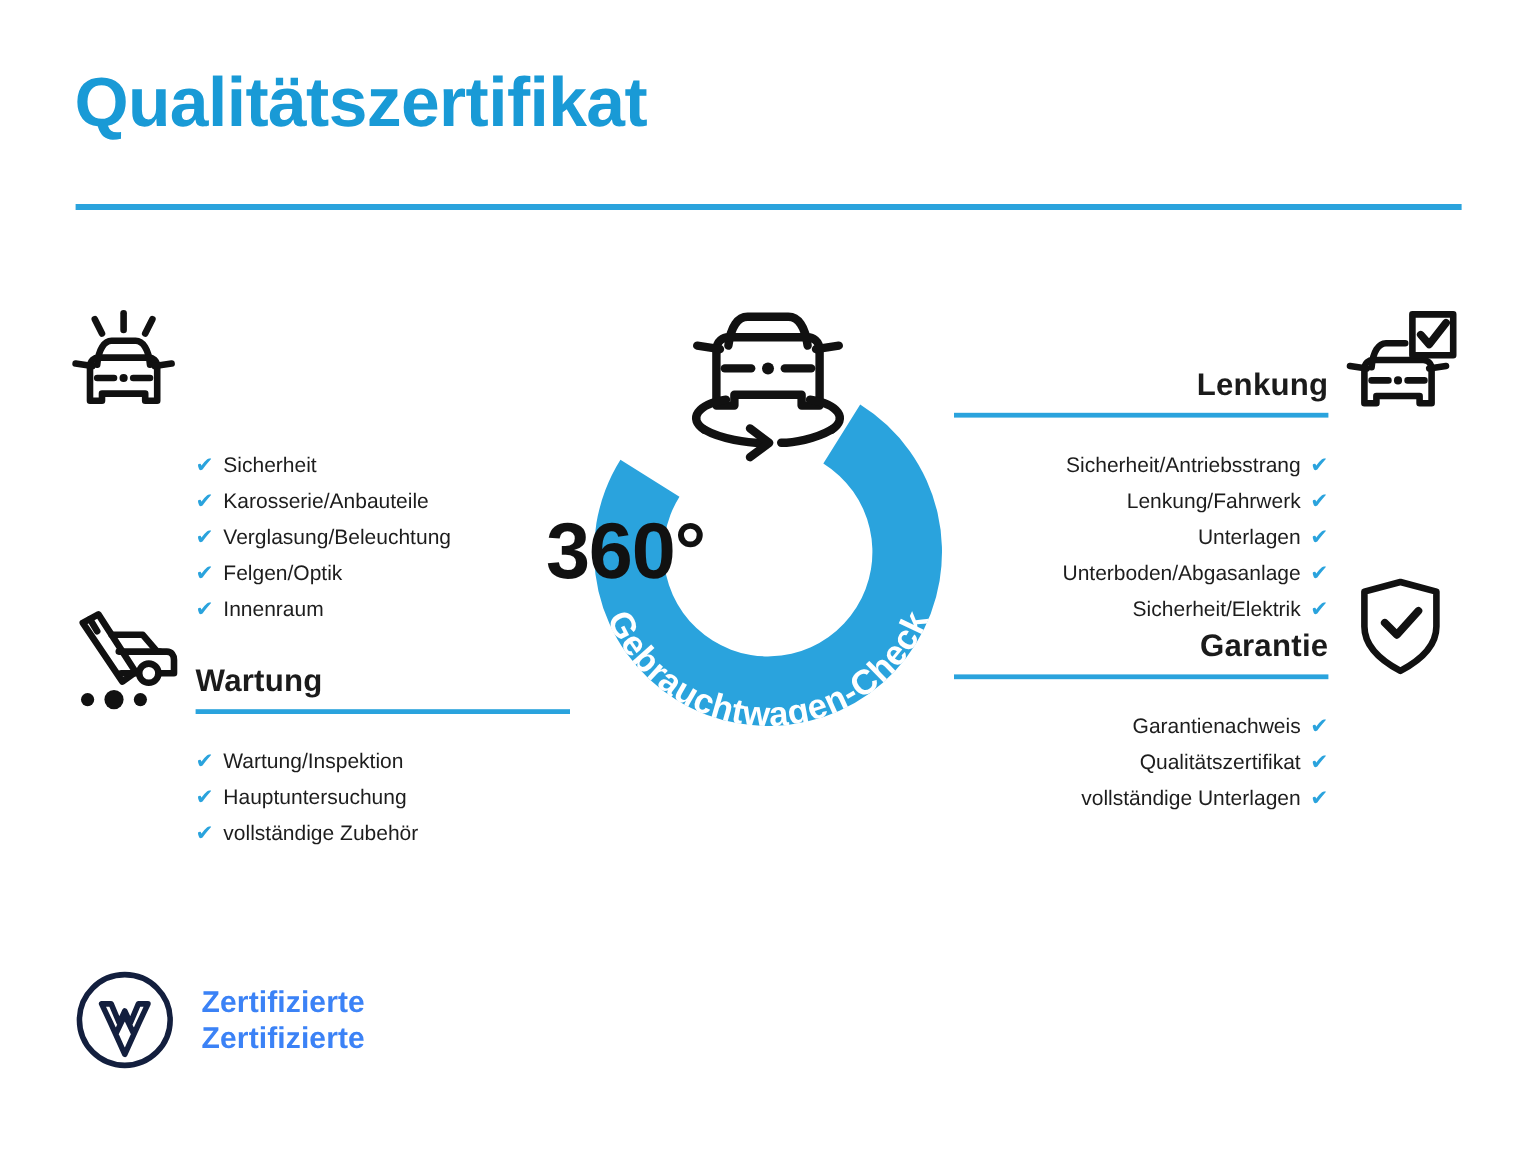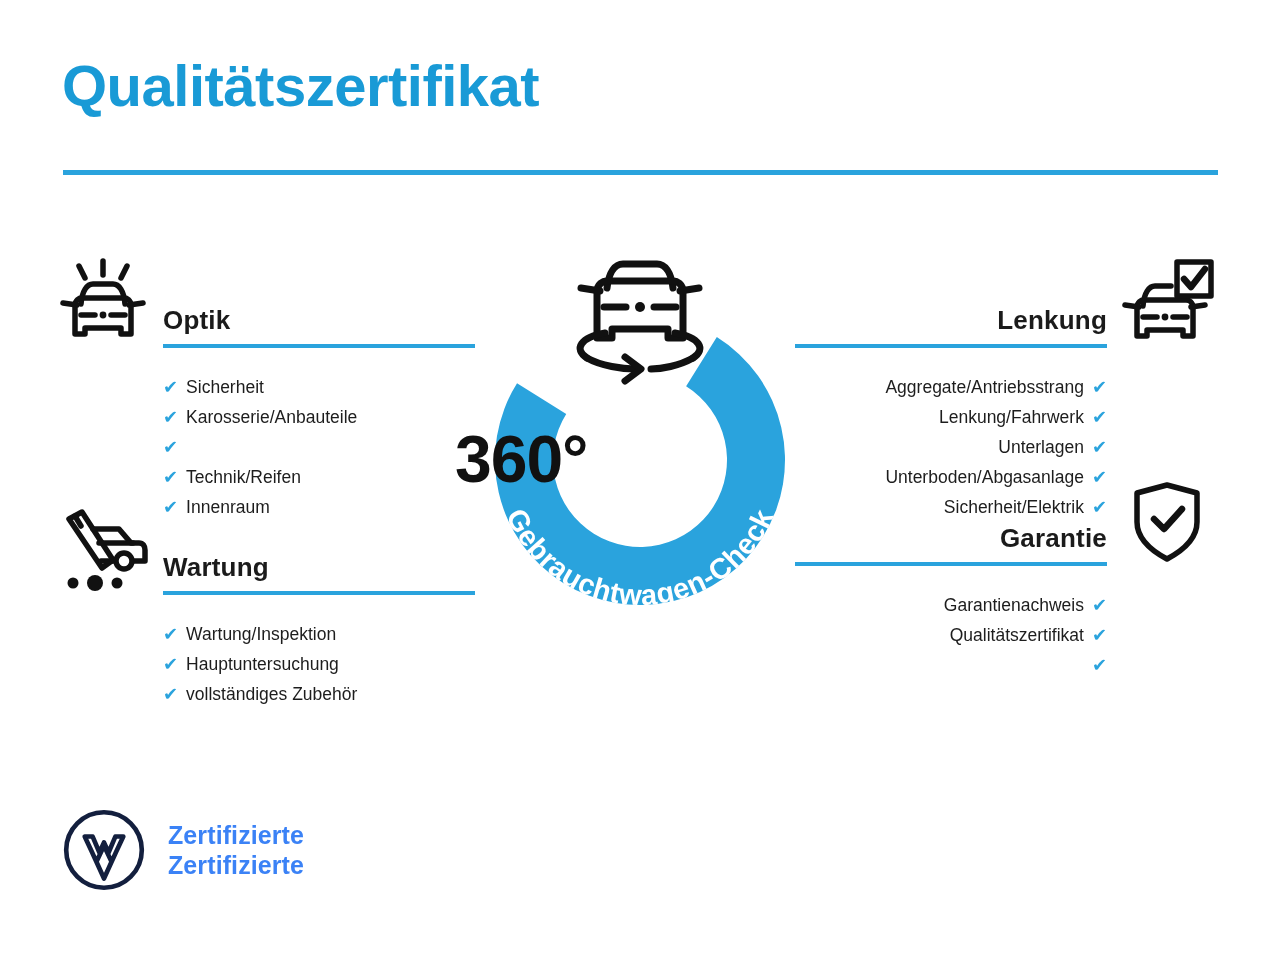--- a/index.html
+++ b/index.html
@@ -174,40 +174,37 @@
 
         <line x1="8" y1="45" x2="22" y2="47"></line>
         <line x1="88" y1="45" x2="74" y2="47"></line>
 
         <line x1="26" y1="57" x2="40" y2="57"></line>
         <line x1="56" y1="57" x2="70" y2="57"></line>
 
         <circle cx="48" cy="57" r="3.4" fill="#111111" stroke="none"></circle>
       </svg>
     </span>
-    <span class="head-text">
-      <div class="sec-title">Optik</div>
-      <div class="sec-rule"></div>
-    </span>
   </div>
   <ul class="checklist">
     <li>
         <span class="tick">✔</span>
         <span>Sicherheit</span>
       </li>
     <li>
         <span class="tick">✔</span>
         <span>Karosserie/Anbauteile</span>
       </li>
     <li>
         <span class="tick">✔</span>
-      </li>
-    <li>
-        <span class="tick">✔</span>
-        <span>Technik/Reifen</span>
+        <span>Verglasung/Beleuchtung</span>
+      </li>
+    <li>
+        <span class="tick">✔</span>
+        <span>Felgen/Optik</span>
       </li>
     <li>
         <span class="tick">✔</span>
         <span>Innenraum</span>
       </li>
   </ul>
 </div>
 
 <div class="quad quad-bl quad-left">
   <div class="quad-head">
@@ -236,21 +233,21 @@
     <li>
         <span class="tick">✔</span>
         <span>Wartung/Inspektion</span>
       </li>
     <li>
         <span class="tick">✔</span>
         <span>Hauptuntersuchung</span>
       </li>
     <li>
         <span class="tick">✔</span>
-        <span>vollständiges Zubehör</span>
+        <span>vollständige Zubehör</span>
       </li>
   </ul>
 </div>
 
 <div class="quad quad-tr quad-right">
   <div class="quad-head">
     <span class="sec-icon">
       <svg viewBox="0 0 96 92" fill="none" stroke="#111111" stroke-width="5.5" stroke-linecap="round" stroke-linejoin="round">
 
         <path d="M18 50 C18 44 22 42 25 42 L67 42 C70 42 74 44 74 50 L74 78 L64 78 L64 72 L28 72 L28 78 L18 78 Z"></path>
@@ -268,21 +265,21 @@
         <polyline points="65,21 72,29 86,11" stroke-width="6.5"></polyline>
       </svg>
     </span>
     <span class="head-text">
       <div class="sec-title">Lenkung</div>
       <div class="sec-rule"></div>
     </span>
   </div>
   <ul class="checklist">
     <li>
-        <span>Aggregate/Antriebsstrang</span>
+        <span>Sicherheit/Antriebsstrang</span>
         <span class="tick">✔</span>
       </li>
     <li>
         <span>Lenkung/Fahrwerk</span>
         <span class="tick">✔</span>
       </li>
     <li>
         <span>Unterlagen</span>
         <span class="tick">✔</span>
       </li>
@@ -313,20 +310,21 @@
   <ul class="checklist">
     <li>
         <span>Garantienachweis</span>
         <span class="tick">✔</span>
       </li>
     <li>
         <span>Qualitätszertifikat</span>
         <span class="tick">✔</span>
       </li>
     <li>
+        <span>vollständige Unterlagen</span>
         <span class="tick">✔</span>
       </li>
   </ul>
 </div>
 
 <div id="badge">
   <svg viewBox="0 0 370 400">
     <defs>
 
       <path id="ringTextPath" d="M 40 215 A 145 145 0 0 0 330 215" fill="none"></path>

